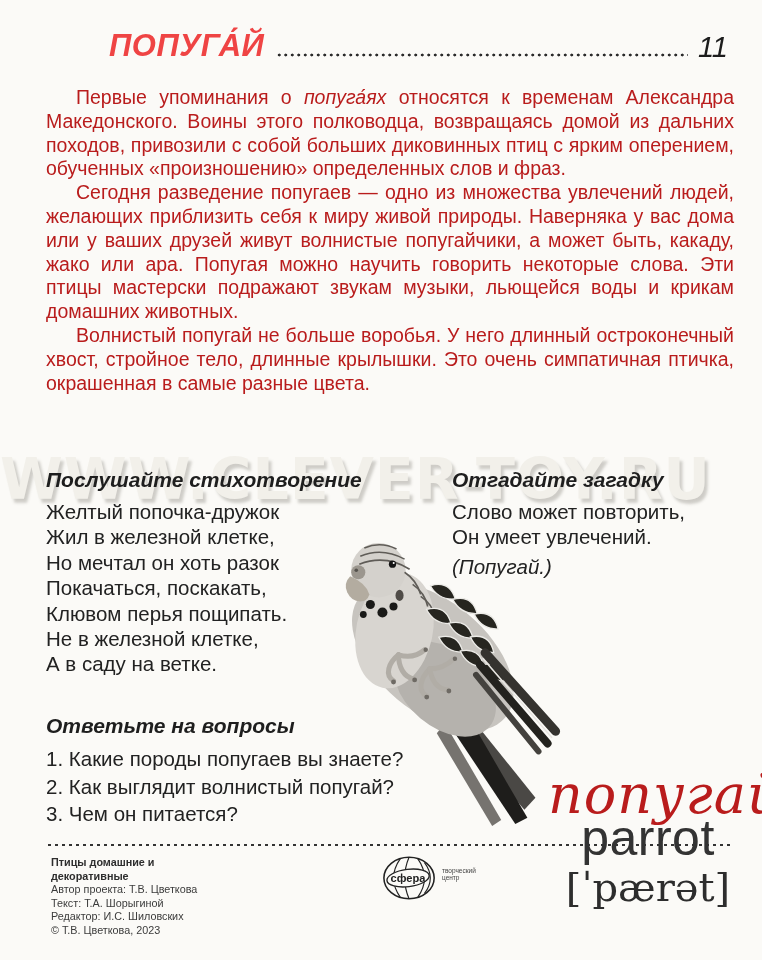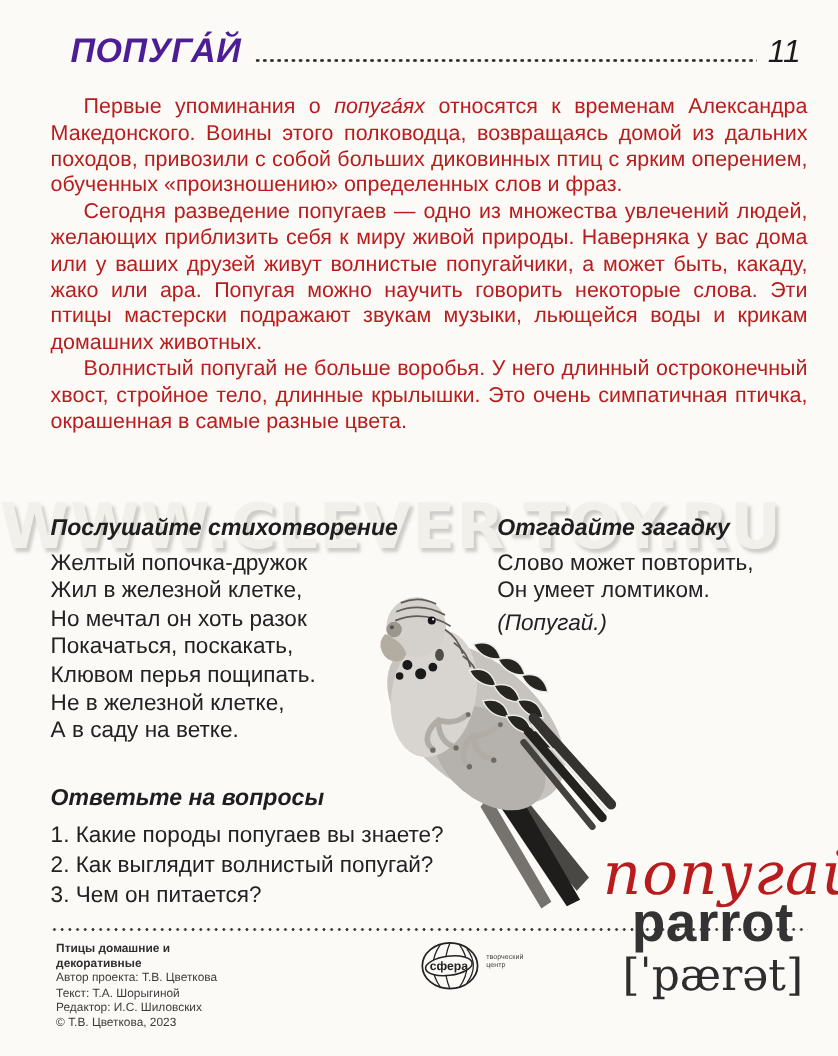--- a/index.html
+++ b/index.html
@@ -3,21 +3,21 @@
 <meta charset="utf-8">
 <style>
   html,body{margin:0;padding:0;background:#e8e8e8;}
   .page{
     position:relative; width:762px; height:960px; margin:0 auto;
     background:#fbfaf7; overflow:hidden; color:#242424;
     font-family:"Liberation Sans", sans-serif;
   }
   
   .header{position:absolute; top:28px; left:64px; right:34px; display:flex; align-items:flex-end; z-index:3;}
-  .title{font-style:italic; font-weight:bold; font-size:31px; letter-spacing:.5px; white-space:nowrap; color:#4c1d95;}
+  .title{font-style:italic; font-weight:bold; font-size:31px; letter-spacing:.5px; white-space:nowrap; color:#ef4444;margin-left:45px;}
   .leader{flex:1; height:4px; margin:0 10px 7px 12px;
     background:radial-gradient(circle, #2b2b2b 1.4px, rgba(0,0,0,0) 1.6px) left center / 6.5px 4px repeat-x;}
   .pagenum{font-style:italic; font-size:29px; margin-bottom:0; color:#1c1c1c;}
   
   .bodytext{position:absolute; top:86px; left:46px; width:688px; z-index:3;
     font-size:19.5px; line-height:23.8px; text-align:justify; color:#b91c1c;}
   .bodytext p{margin:0; text-indent:30px;}
   .ital{font-style:italic;}
   
   .watermark{position:absolute; top:446px; left:0; width:707px; z-index:1;
@@ -32,21 +32,21 @@
   .riddle .answer{font-style:italic; padding-right:4px; margin-top:4px;}
   
   .questions{position:absolute; top:714px; left:46px; width:440px; z-index:3;}
   .questions .vline{line-height:27.5px;}
   
   .bird{position:absolute; top:536px; left:332px; width:272px; height:302px; z-index:2;}
   
   .vocab-ru{position:absolute; top:763px; left:548px; width:200px; z-index:3; text-align:center;
     font-family:"DejaVu Serif", serif; font-style:italic; font-size:54px; color:#b91c1c; letter-spacing:1px;}
   .vocab-en{position:absolute; top:809px; left:548px; width:200px; z-index:3; text-align:center;
-    font-weight:bold; font-size:50px; letter-spacing:.5px; color:#333;}
+    font-weight:normal; font-size:50px; letter-spacing:.5px; color:#333;}
   .vocab-tr{position:absolute; top:864px; left:548px; width:200px; z-index:3; text-align:center;
     font-family:"DejaVu Serif", serif; font-size:40px; color:#2d2d2d;}
   
   .fdots{position:absolute; top:843px; left:46px; width:688px; height:4px; z-index:3;
     background:radial-gradient(circle, #333 1.2px, rgba(0,0,0,0) 1.45px) left center / 7px 4px repeat-x;}
   .fcol{position:absolute; top:856px; z-index:3; font-size:10.8px; line-height:13.6px; color:#3b3b3b;}
   .fcol .b{font-weight:bold; color:#2e2e2e;}
   .f-left{left:51px; width:168px;}
   .f-mid{left:218px; width:172px;}
   .f-logo{position:absolute; top:854px; left:381px; width:58px; height:48px; z-index:3;}
@@ -79,21 +79,21 @@
     <div class="vline">Но мечтал он хоть разок</div>
     <div class="vline">Покачаться, поскакать,</div>
     <div class="vline">Клювом перья пощипать.</div>
     <div class="vline">Не в железной клетке,</div>
     <div class="vline">А в саду на ветке.</div>
   </div>
 
   <div class="riddle">
     <h2 class="colhead">Отгадайте загадку</h2>
     <div class="vline">Слово может повторить,</div>
-    <div class="vline">Он умеет ломтиком.</div>
+    <div class="vline">Он умеет увлечений.</div>
     <div class="vline answer">(Попугай.)</div>
   </div>
 
   <svg class="bird" viewBox="0 0 270 300" xmlns="http://www.w3.org/2000/svg">
 
     <polygon points="128,168 202,260 191,272 118,186" fill="#4a4845"></polygon>
     <polygon points="136,180 194,280 182,286 122,196" fill="#1e1d1b"></polygon>
     <polygon points="112,186 168,282 159,288 104,196" fill="#76736f"></polygon>
 
     <ellipse cx="100" cy="120" rx="94" ry="55" transform="rotate(40 100 120)" fill="#c7c4bf"></ellipse>

